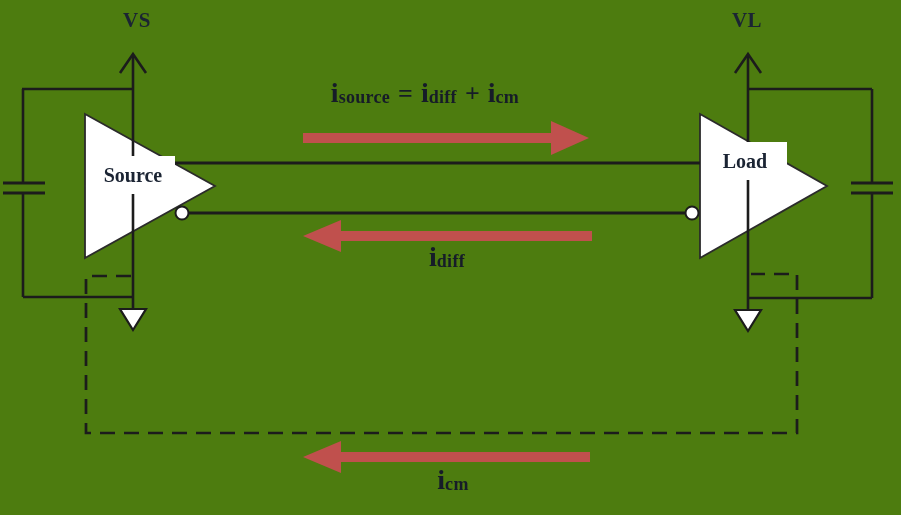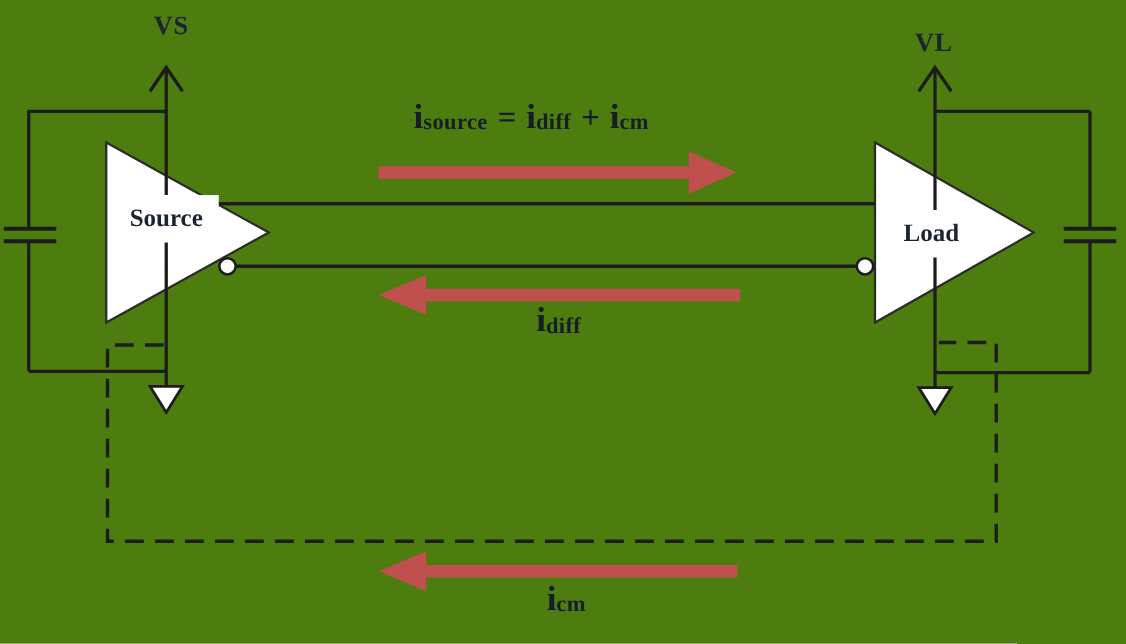--- a/index.html
+++ b/index.html
@@ -71,26 +71,26 @@
       <polygon points="341,220 303,236 341,252" fill="#c0504d"></polygon>
       <rect x="340" y="231" width="252" height="10" fill="#c0504d"></rect>
     </g>
     <g>
       <polygon points="341,441 303,457 341,473" fill="#c0504d"></polygon>
       <rect x="340" y="452" width="250" height="10" fill="#c0504d"></rect>
     </g>
   </svg>
 
   <div class="lbl" style="left:110px;top:8px;width:54px;">VS</div>
-  <div class="lbl" style="left:720px;top:22px;width:54px;">VL</div>
+  <div class="lbl" style="left:720px;top:8px;width:54px;">VL</div>
 
   <div class="amp-label" style="left:91px;top:156px;">
     <div>Source</div>
   </div>
-  <div class="amp-label" style="left:703px;top:168px;">
+  <div class="amp-label" style="left:703px;top:142px;">
     <div>Load</div>
   </div>
 
   <div class="eq" style="left:285px;top:79px;width:280px;">
     <span class="base">i</span><span class="sub">source</span>
     <span class="op">=</span>
     <span class="base">i</span><span class="sub">diff</span>
     <span class="op">+</span>
     <span class="base">i</span><span class="sub">cm</span>
   </div>

